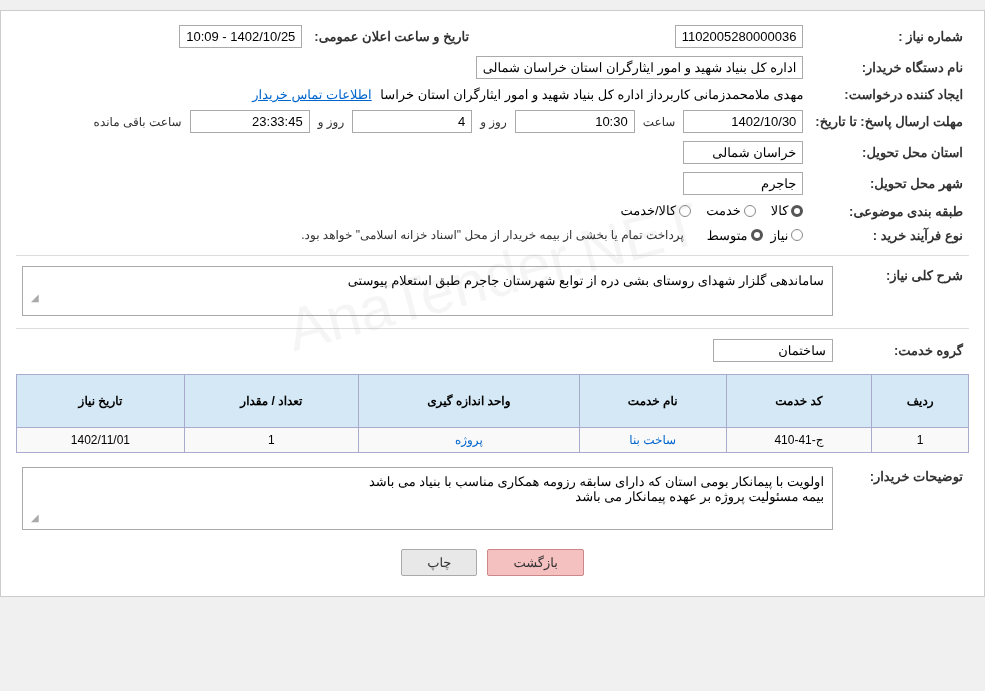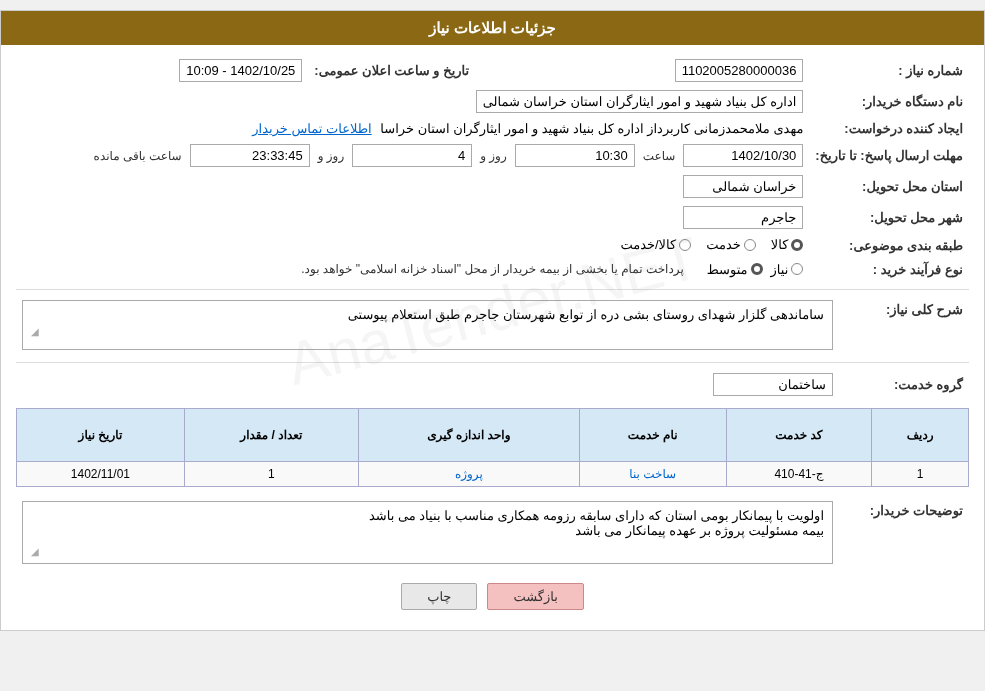--- a/index.html
+++ b/index.html
@@ -192,23 +192,20 @@
     }
     .row-highlight {
       background: #f9f9f9;
     }
   </style>
 </head>
 <body>
 
 <div class="page-wrapper">
 
-  <div class="header-bar">
-    <span>جزئیات اطلاعات نیاز</span>
-  </div>
 
   <div class="content-area">
 
     <div style="position:relative;">
       <div class="tender-watermark">AnaTender.NET</div>
 
       <table class="info-table">
 
         <tbody>
             <tr>

